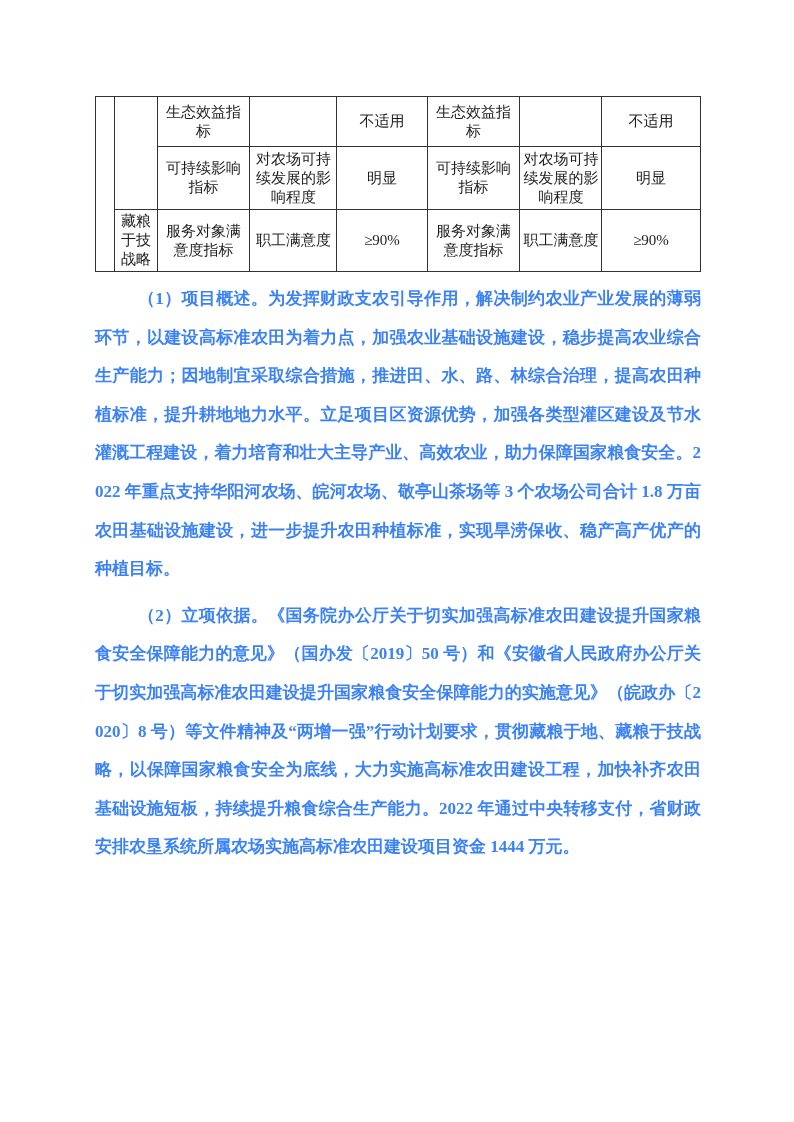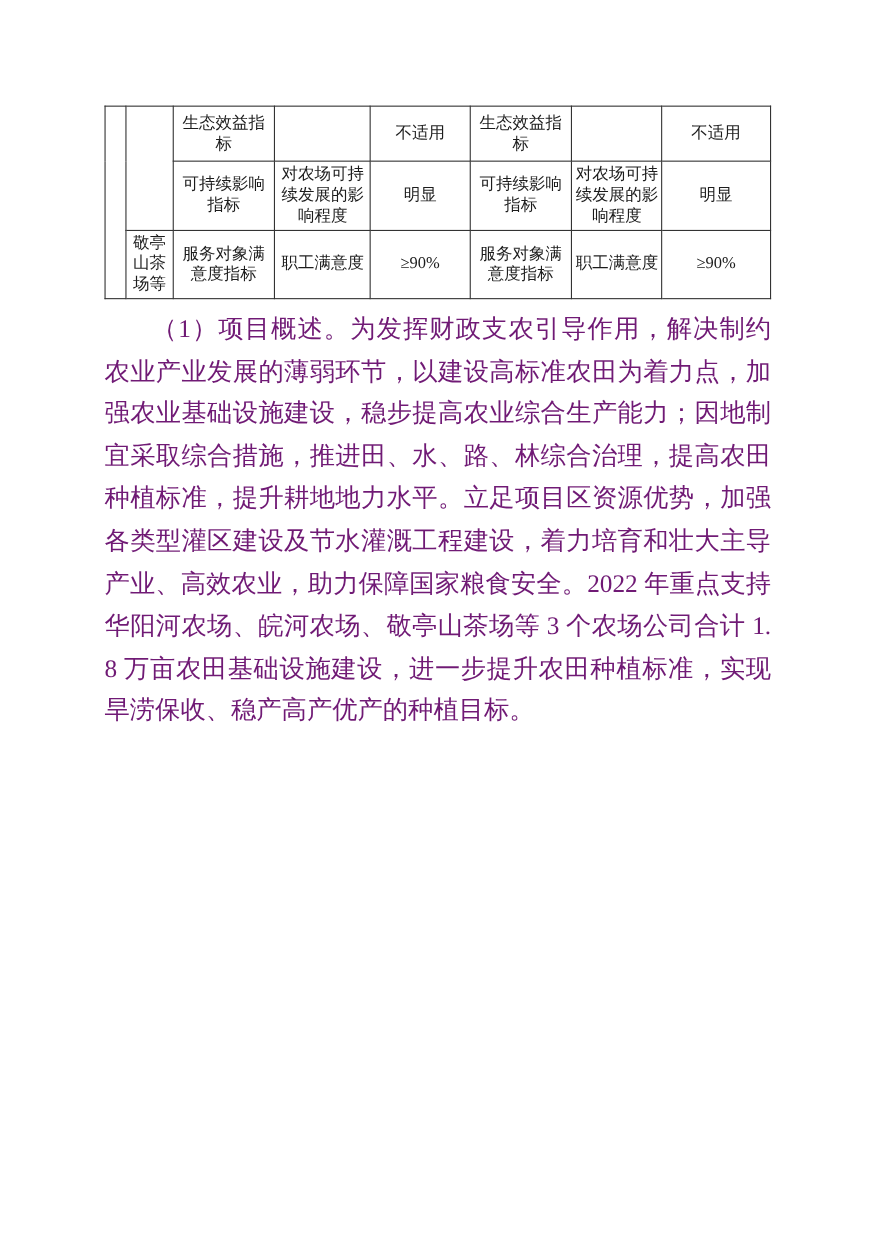--- a/index.html
+++ b/index.html
@@ -46,26 +46,27 @@
     font-family: "Liberation Sans", sans-serif;
     font-weight: 700;
     font-size: 22px;
     line-height: 30px;
     text-indent: 32px;
     color: #000000;
     white-space: nowrap;
   }
   .body-para {
     margin: 8px 0 0 0;
-    font-size: 23px;
+    font-size: 17px;
     line-height: 38.6px;
     text-align: justify;
     text-indent: 43px;
     word-break: break-all;
-    color: #701a75;
+    color: #3b82f6;
+    font-weight: bold;
   }
   .page-number {
     position: absolute;
     top: 1019px;
     right: 92px;
     font-size: 14px;
     color: #222222;
     margin-left: 32px;
   }
 </style>
@@ -99,30 +100,31 @@
       </tr>
       <tr class="row-sustain">
         <td>可持续影响指标</td>
         <td class="cell-left">对农场可持续发展的影响程度</td>
         <td>明显</td>
         <td>可持续影响指标</td>
         <td class="cell-left">对农场可持续发展的影响程度</td>
         <td>明显</td>
       </tr>
       <tr class="row-service">
-        <td>敬亭山茶场等</td>
+        <td>藏粮于技战略</td>
         <td>服务对象满意度指标</td>
         <td class="cell-left">职工满意度</td>
         <td>≥90%</td>
         <td>服务对象满意度指标</td>
         <td class="cell-left">职工满意度</td>
         <td>≥90%</td>
       </tr>
     </tbody>
       </table>
 
 
     <p class="body-para">（1）项目概述。为发挥财政支农引导作用，解决制约农业产业发展的薄弱环节，以建设高标准农田为着力点，加强农业基础设施建设，稳步提高农业综合生产能力；因地制宜采取综合措施，推进田、水、路、林综合治理，提高农田种植标准，提升耕地地力水平。立足项目区资源优势，加强各类型灌区建设及节水灌溉工程建设，着力培育和壮大主导产业、高效农业，助力保障国家粮食安全。2022 年重点支持华阳河农场、皖河农场、敬亭山茶场等 3 个农场公司合计 1.8 万亩农田基础设施建设，进一步提升农田种植标准，实现旱涝保收、稳产高产优产的种植目标。</p>
+    <p class="body-para">（2）立项依据。《国务院办公厅关于切实加强高标准农田建设提升国家粮食安全保障能力的意见》（国办发〔2019〕50 号）和《安徽省人民政府办公厅关于切实加强高标准农田建设提升国家粮食安全保障能力的实施意见》（皖政办〔2020〕8 号）等文件精神及“两增一强”行动计划要求，贯彻藏粮于地、藏粮于技战略，以保障国家粮食安全为底线，大力实施高标准农田建设工程，加快补齐农田基础设施短板，持续提升粮食综合生产能力。2022 年通过中央转移支付，省财政安排农垦系统所属农场实施高标准农田建设项目资金 1444 万元。</p>
 
   </div>
 
   <div class="page-number">43</div>
 </div>
 
 </body></html>

